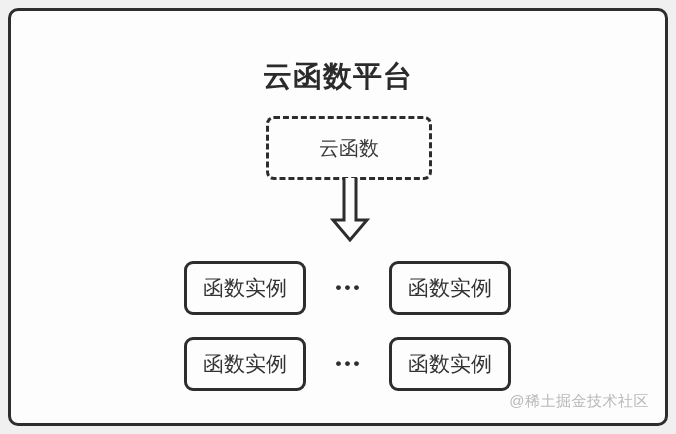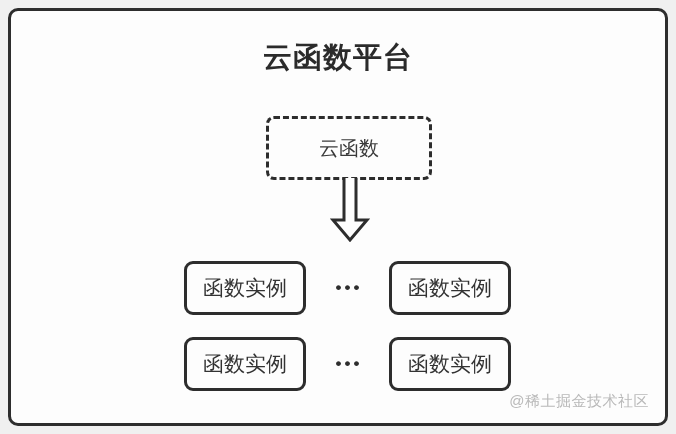--- a/index.html
+++ b/index.html
@@ -14,21 +14,21 @@
   .card {
     position: absolute;
     left: 8px; top: 8px; right: 8px; bottom: 8px;
     background: #fdfdfd;
     border: 3.5px solid #2d2d2d;
     border-radius: 10px;
     box-sizing: border-box;
   }
   .title {
     position: absolute;
-    top: 27px; left: 0;
+    top: 46px; left: 0;
     width: 100%;
     text-align: center;
     font-size: 29px;
     font-weight: bold;
     color: #2b2b2b;
     letter-spacing: 1px;
   }
   .dashed-box {
     position: absolute;
     left: 255px; top: 105px;

